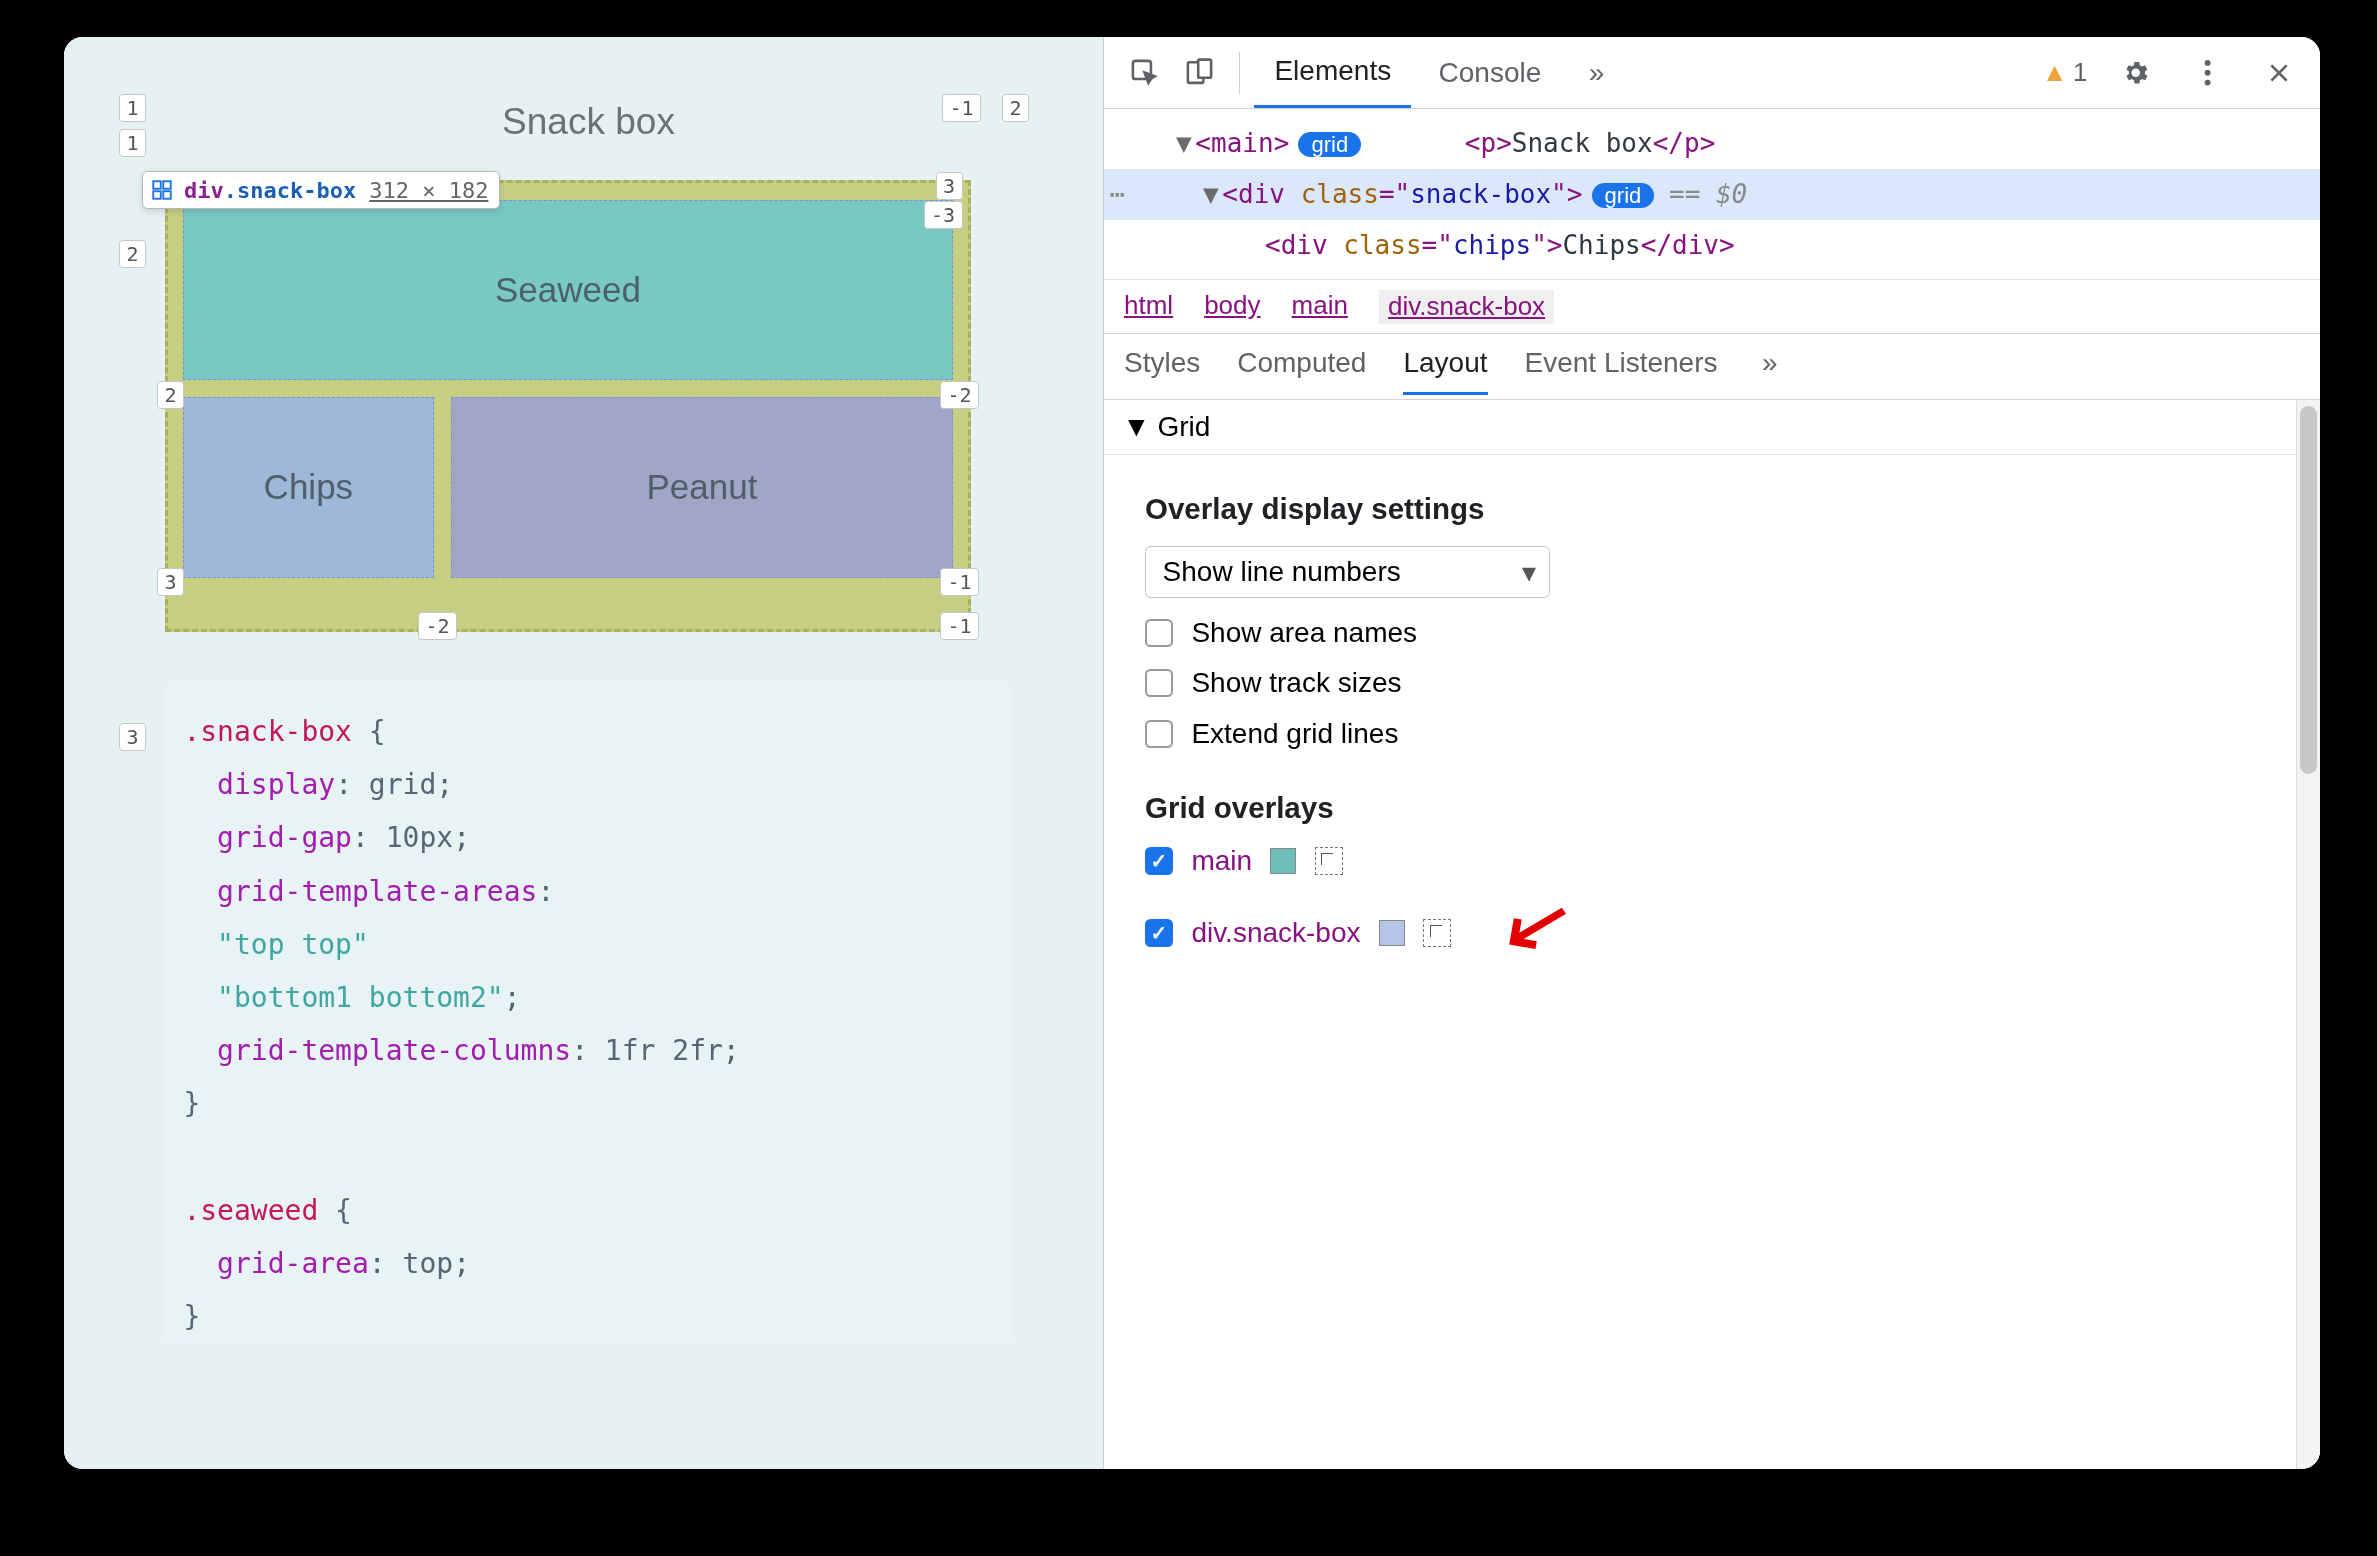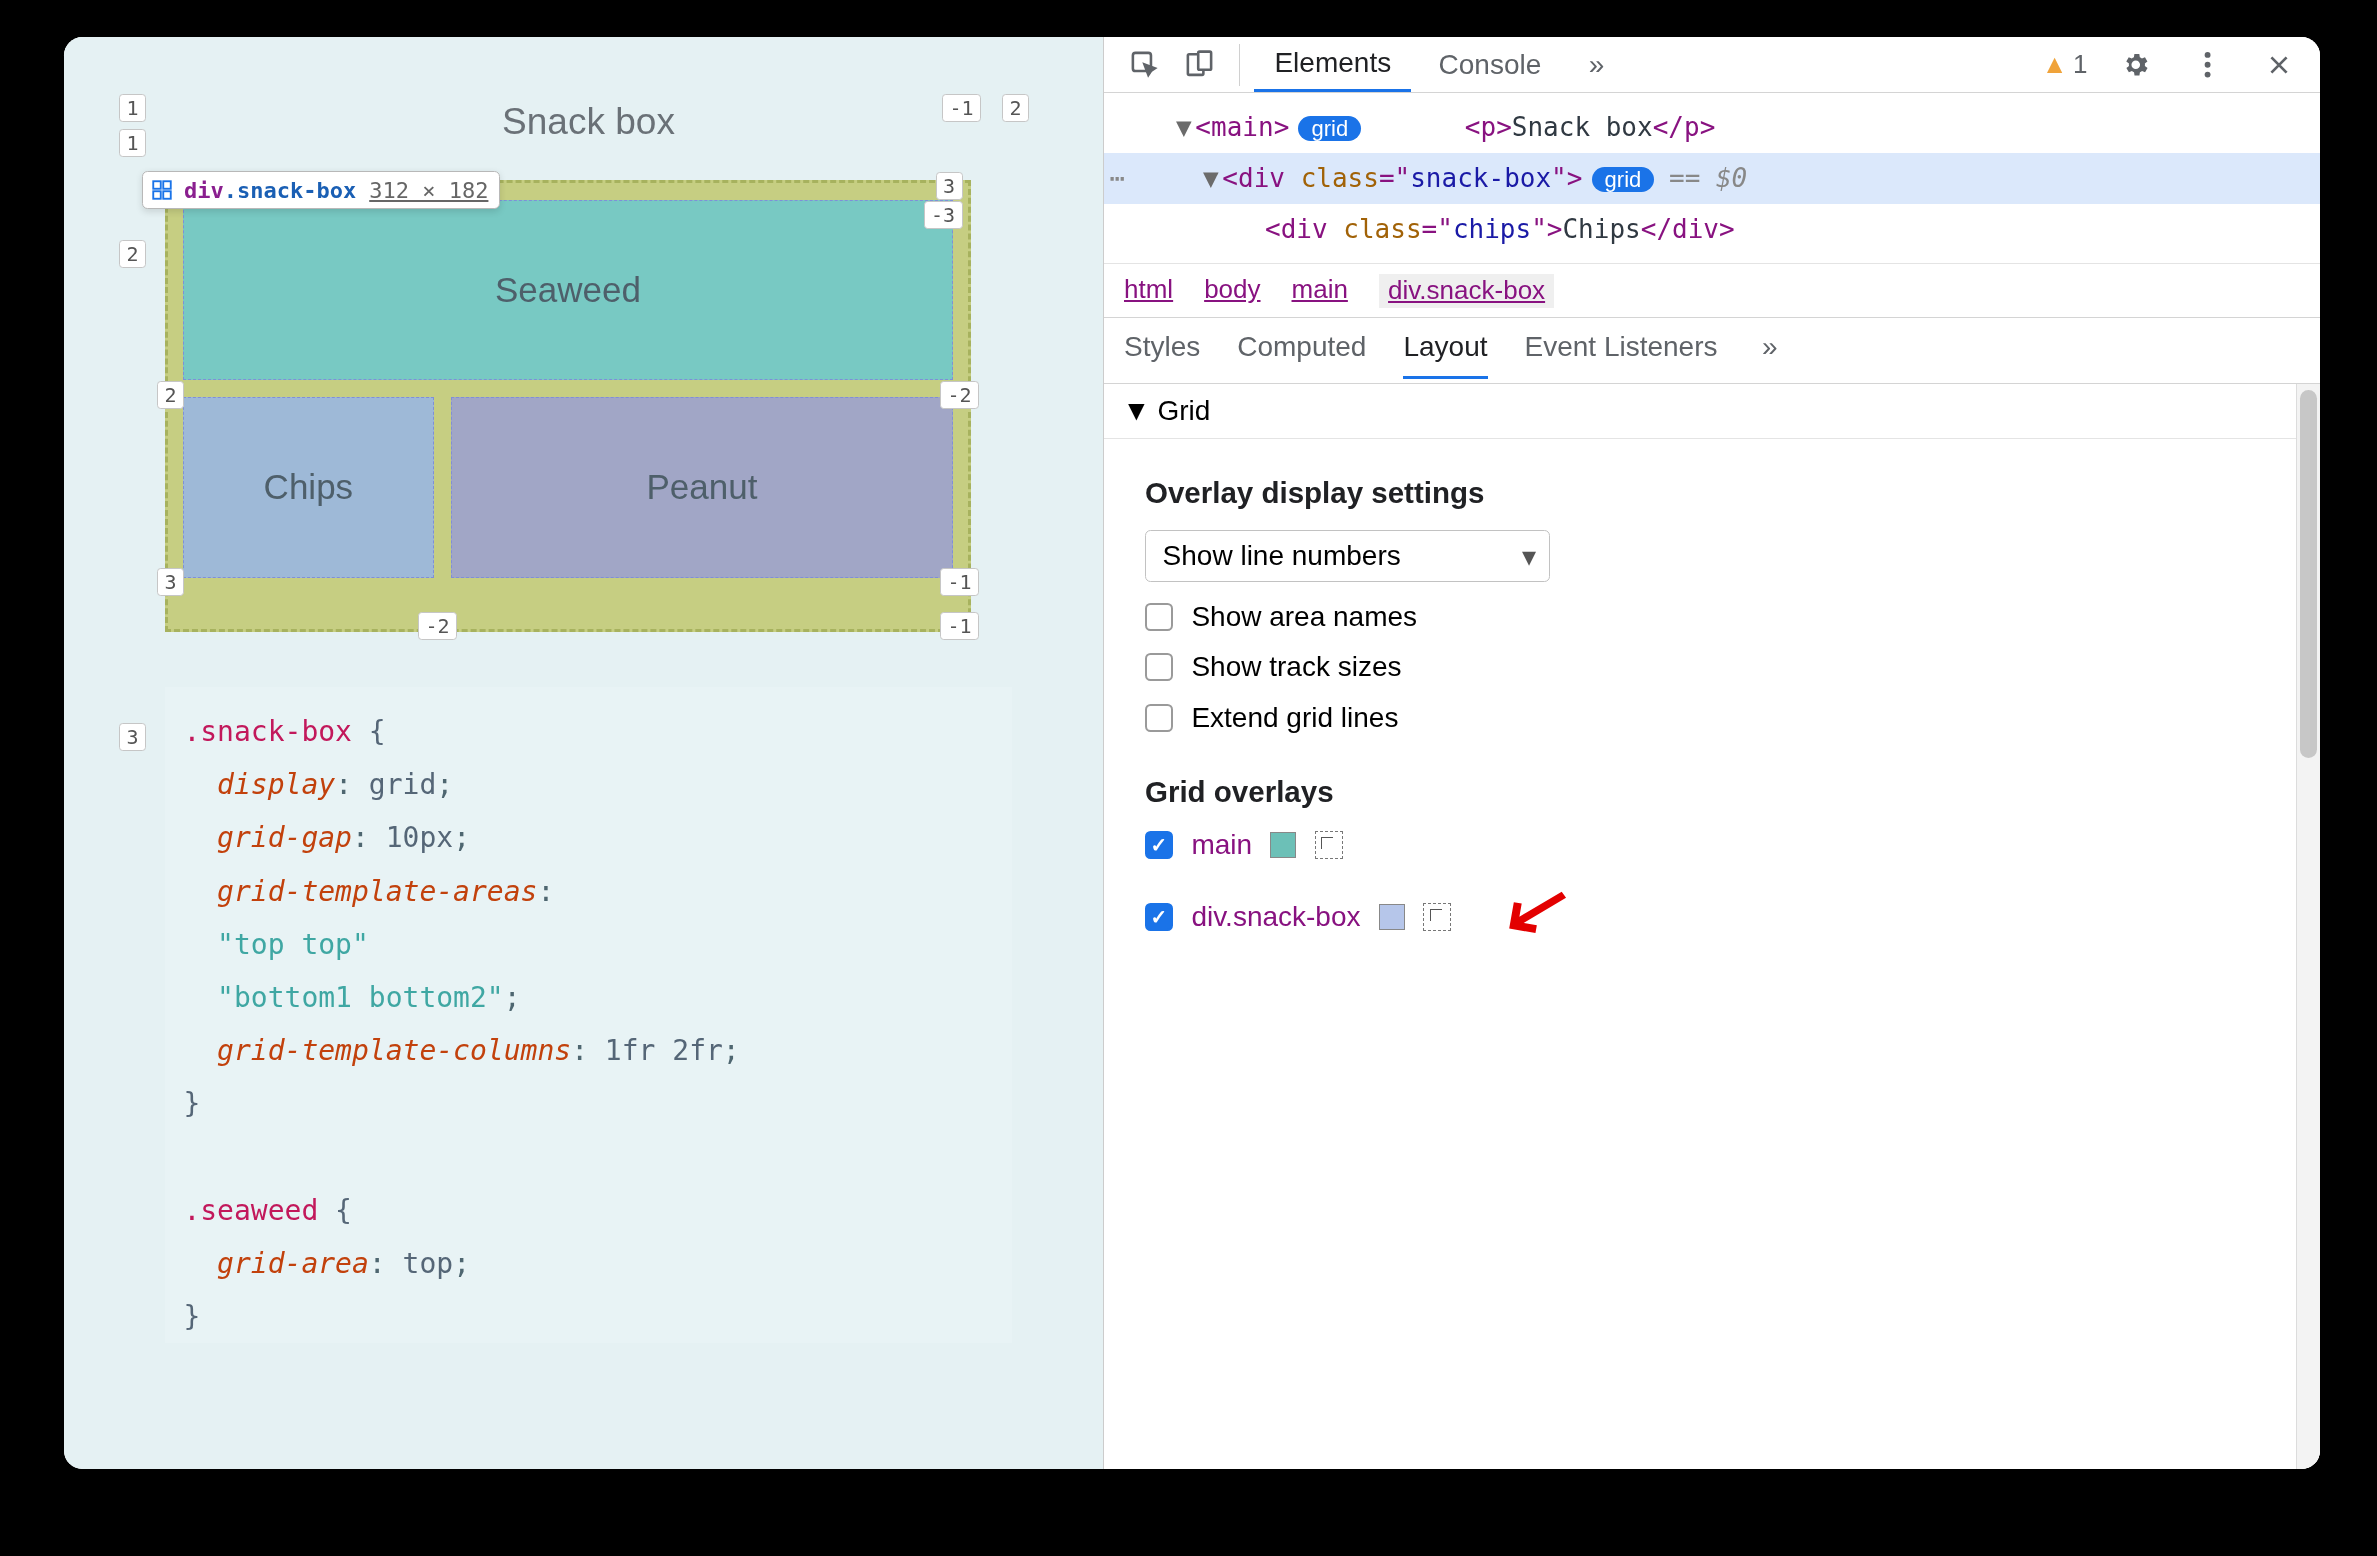--- a/index.html
+++ b/index.html
@@ -90,28 +90,28 @@
   margin-top: 55px;
   background: #e8f3f5;
   padding: 18.4px 0 0 18.4px;
   font-family: Menlo, Consolas, monospace;
   font-size: 28px;
   color: #4e6670;
   line-height: 1.9;
   white-space: pre;
 }
 .code-block .sel  { color: #c2185b; }
-.code-block .prop { color: #c2410c; font-style: italic; }
+.code-block .prop { color: #a21caf; }
 .code-block .val  { color: #567; }
 .code-block .str  { color: #3fa7a3; }
 .code-block .brace{ color: #567; }
 
 
 .dt-toolbar {
-  height: 56px;
+  height: 72px;
   display: flex; align-items: center;
   border-bottom: 0.9px solid #d4d4d4;
   padding: 0 16.6px;
   gap: 7.4px;
 }
 .dt-toolbar .tb-btn {
   width: 48px; height: 48px;
   display: flex; align-items: center; justify-content: center;
   color: #5f6368;
 }

